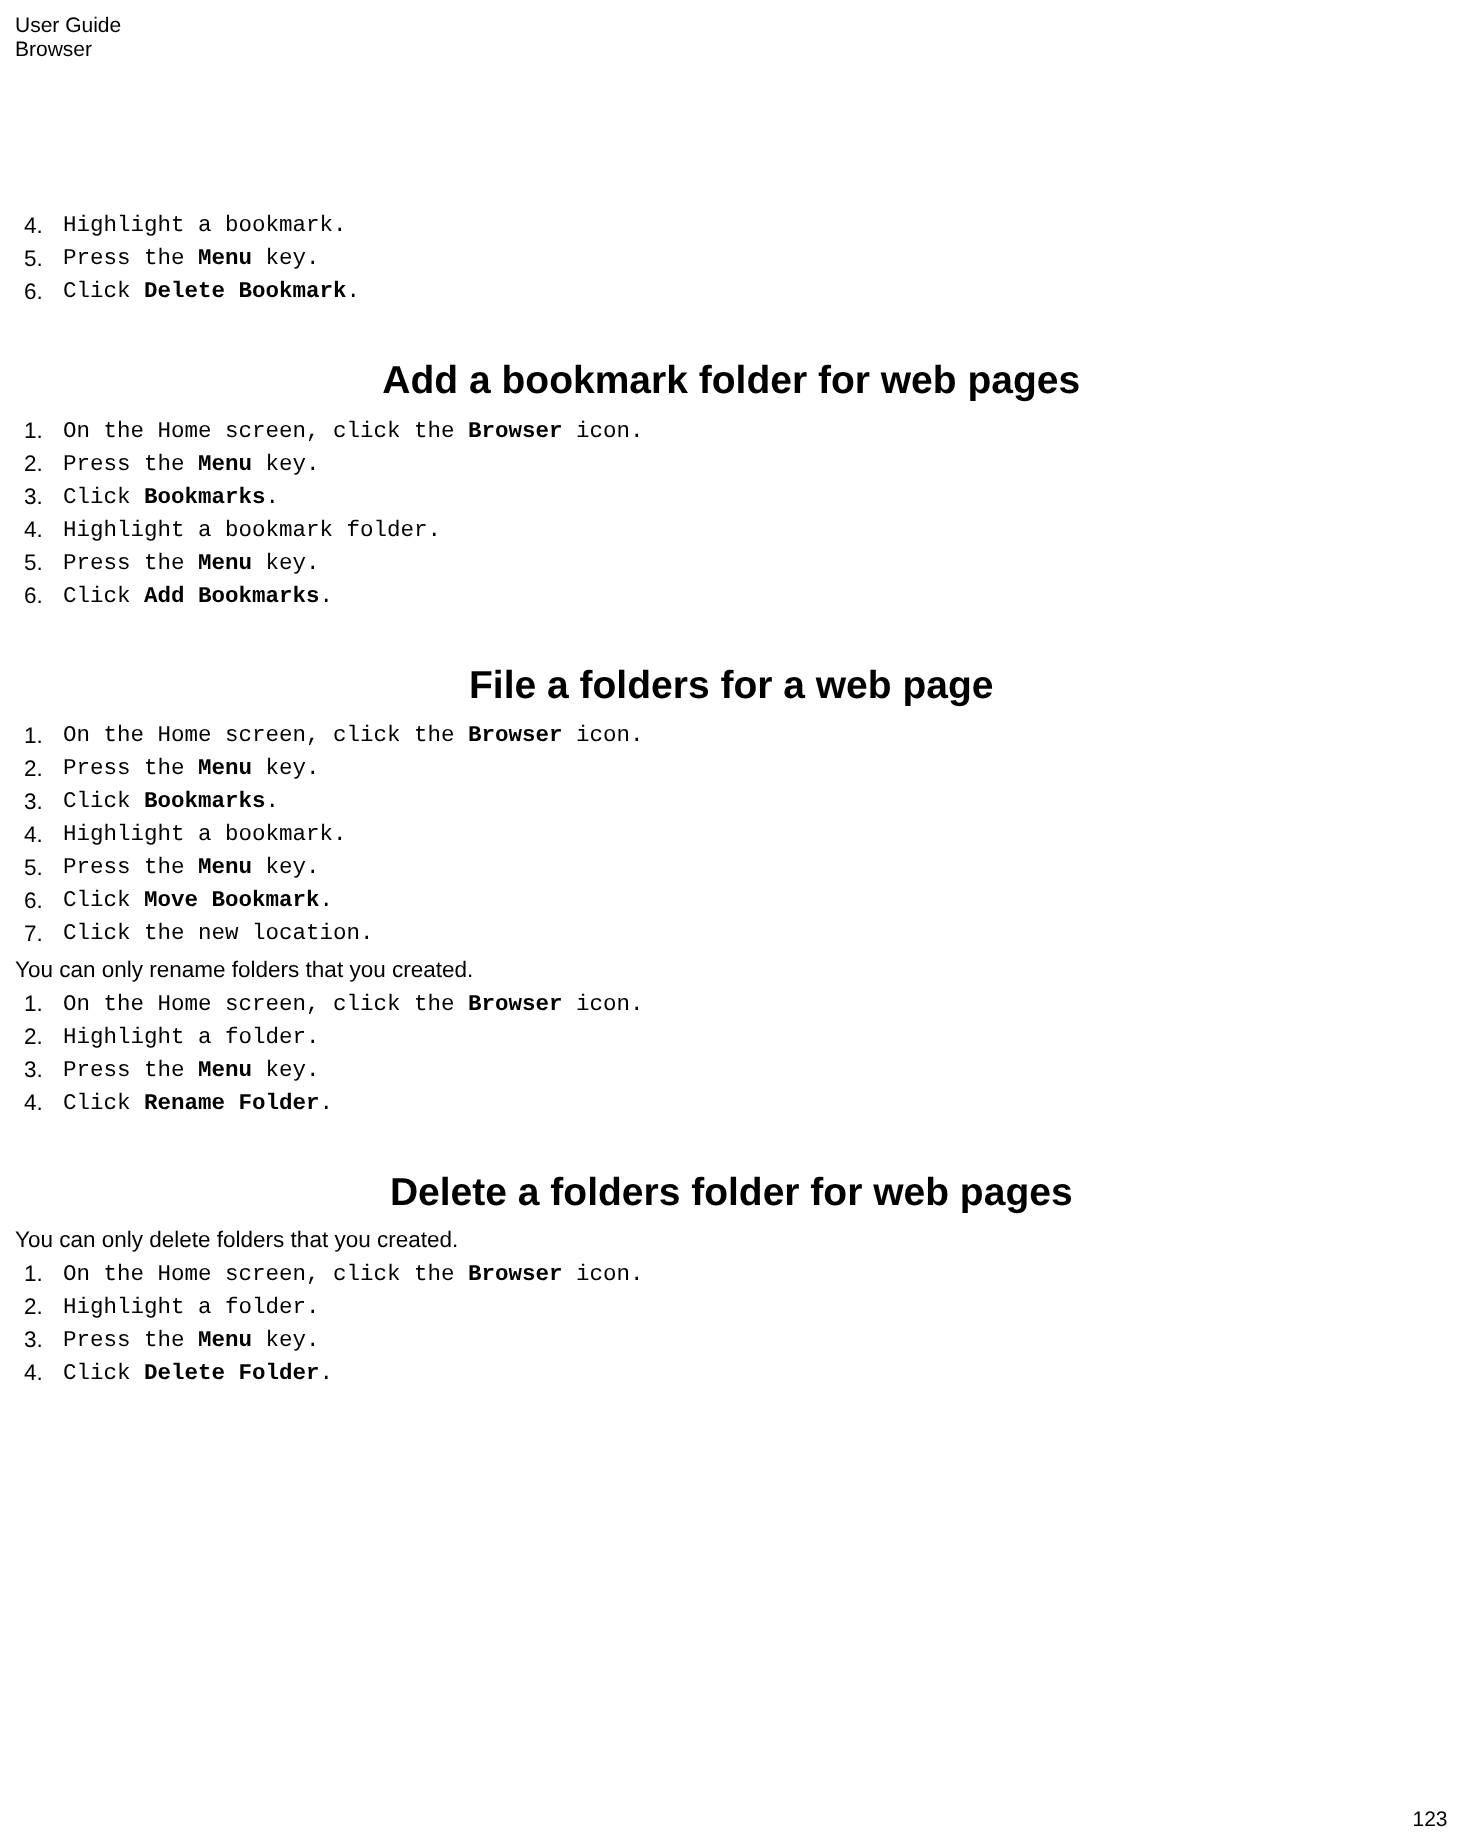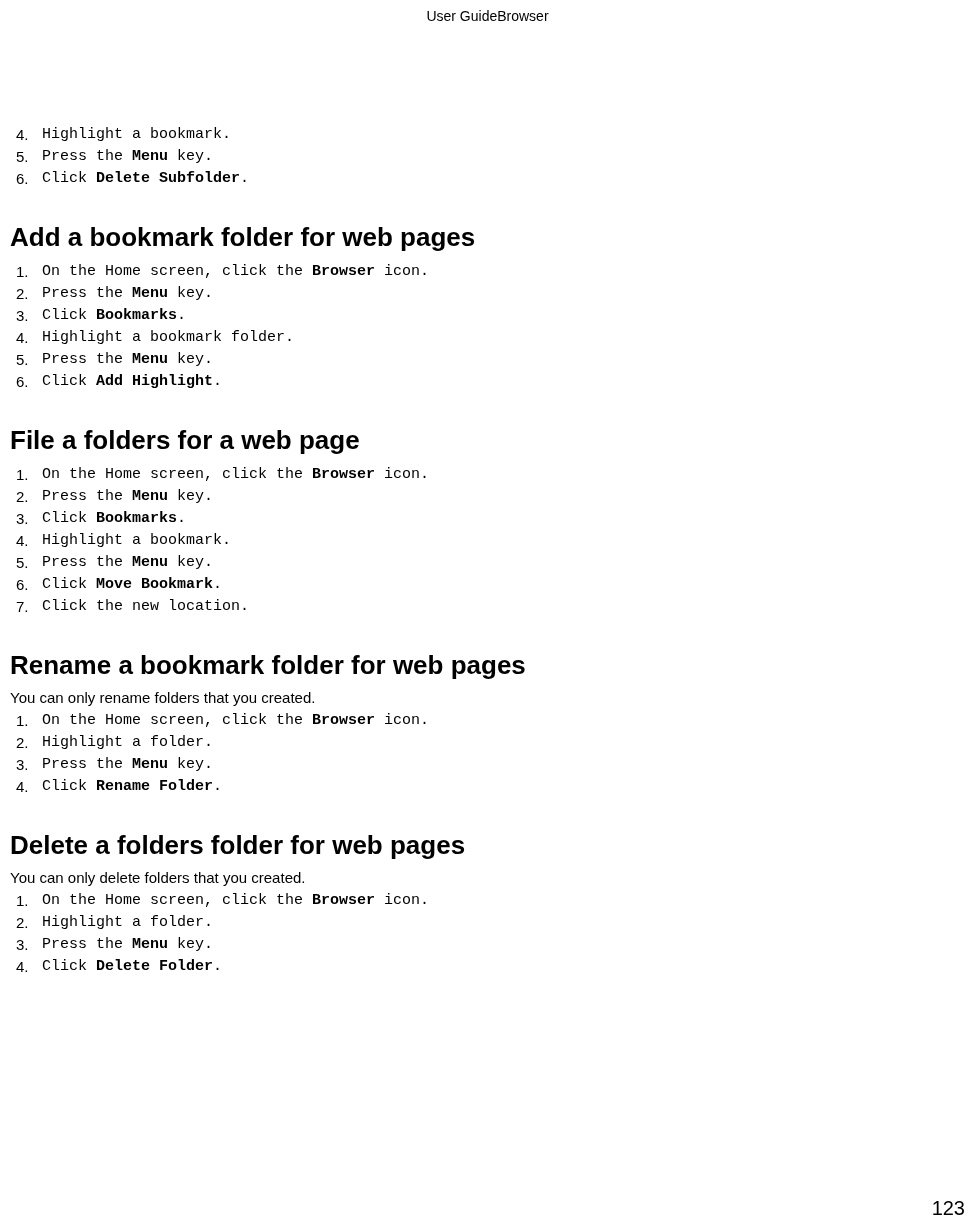--- a/index.html
+++ b/index.html
@@ -7,31 +7,33 @@
     padding: 0;
     font-family: "Segoe UI", Arial, sans-serif;
     color: #000;
     width: 975px;
     height: 1228px;
     position: relative;
     box-sizing: border-box;
   }
   .header {
     display: flex;
-    justify-content: center;
+    justify-content: flex-start;
     padding: 8px 10px 0 10px;
     font-size: 14px;
+    flex-direction: column;
   }
   .content {
     padding: 100px 10px 0 10px;
   }
   h2 {
     font-size: 26px;
     font-weight: bold;
     margin: 32px 0 8px 0;
+    text-align: center;
   }
   p.intro {
     font-size: 15px;
     margin: 4px 0 4px 0;
   }
   ol {
     list-style: none;
     padding: 0;
     margin: 0 0 4px 0;
   }
@@ -47,21 +49,21 @@
   }
   ol li .txt {
     flex: 1;
     font-family: Liberation Mono, monospace;
   }
   .txt b { font-weight: bold; }
   .footer {
     position: absolute;
     bottom: 8px;
     right: 10px;
-    font-size: 20px;
+    font-size: 14px;
     text-align: right;
   }
 </style>
 </head>
 <body>
 
 <div class="header">
   <span>User Guide</span>
   <span>Browser</span>
 </div>
@@ -71,21 +73,21 @@
       <li>
         <span class="num">4.</span>
         <span class="txt">Highlight a bookmark.</span>
       </li>
       <li>
         <span class="num">5.</span>
         <span class="txt">Press the <b>Menu</b> key.</span>
       </li>
       <li>
         <span class="num">6.</span>
-        <span class="txt">Click <b>Delete Subfolder</b>.</span>
+        <span class="txt">Click <b>Delete Bookmark</b>.</span>
       </li>
     </ol>
   <div id="sections">
       <h2>Add a bookmark folder for web pages</h2>
       <ol>
         <li>
           <span class="num">1.</span>
           <span class="txt">On the Home screen, click the <b>Browser</b> icon.</span>
         </li>
         <li>
@@ -99,21 +101,21 @@
         <li>
           <span class="num">4.</span>
           <span class="txt">Highlight a bookmark folder.</span>
         </li>
         <li>
           <span class="num">5.</span>
           <span class="txt">Press the <b>Menu</b> key.</span>
         </li>
         <li>
           <span class="num">6.</span>
-          <span class="txt">Click <b>Add Highlight</b>.</span>
+          <span class="txt">Click <b>Add Bookmarks</b>.</span>
         </li>
       </ol>
       <h2>File a folders for a web page</h2>
       <ol>
         <li>
           <span class="num">1.</span>
           <span class="txt">On the Home screen, click the <b>Browser</b> icon.</span>
         </li>
         <li>
           <span class="num">2.</span>
@@ -133,21 +135,20 @@
         </li>
         <li>
           <span class="num">6.</span>
           <span class="txt">Click <b>Move Bookmark</b>.</span>
         </li>
         <li>
           <span class="num">7.</span>
           <span class="txt">Click the new location.</span>
         </li>
       </ol>
-      <h2>Rename a bookmark folder for web pages</h2>
       <p class="intro">You can only rename folders that you created.</p>
       <ol>
         <li>
           <span class="num">1.</span>
           <span class="txt">On the Home screen, click the <b>Browser</b> icon.</span>
         </li>
         <li>
           <span class="num">2.</span>
           <span class="txt">Highlight a folder.</span>
         </li>

